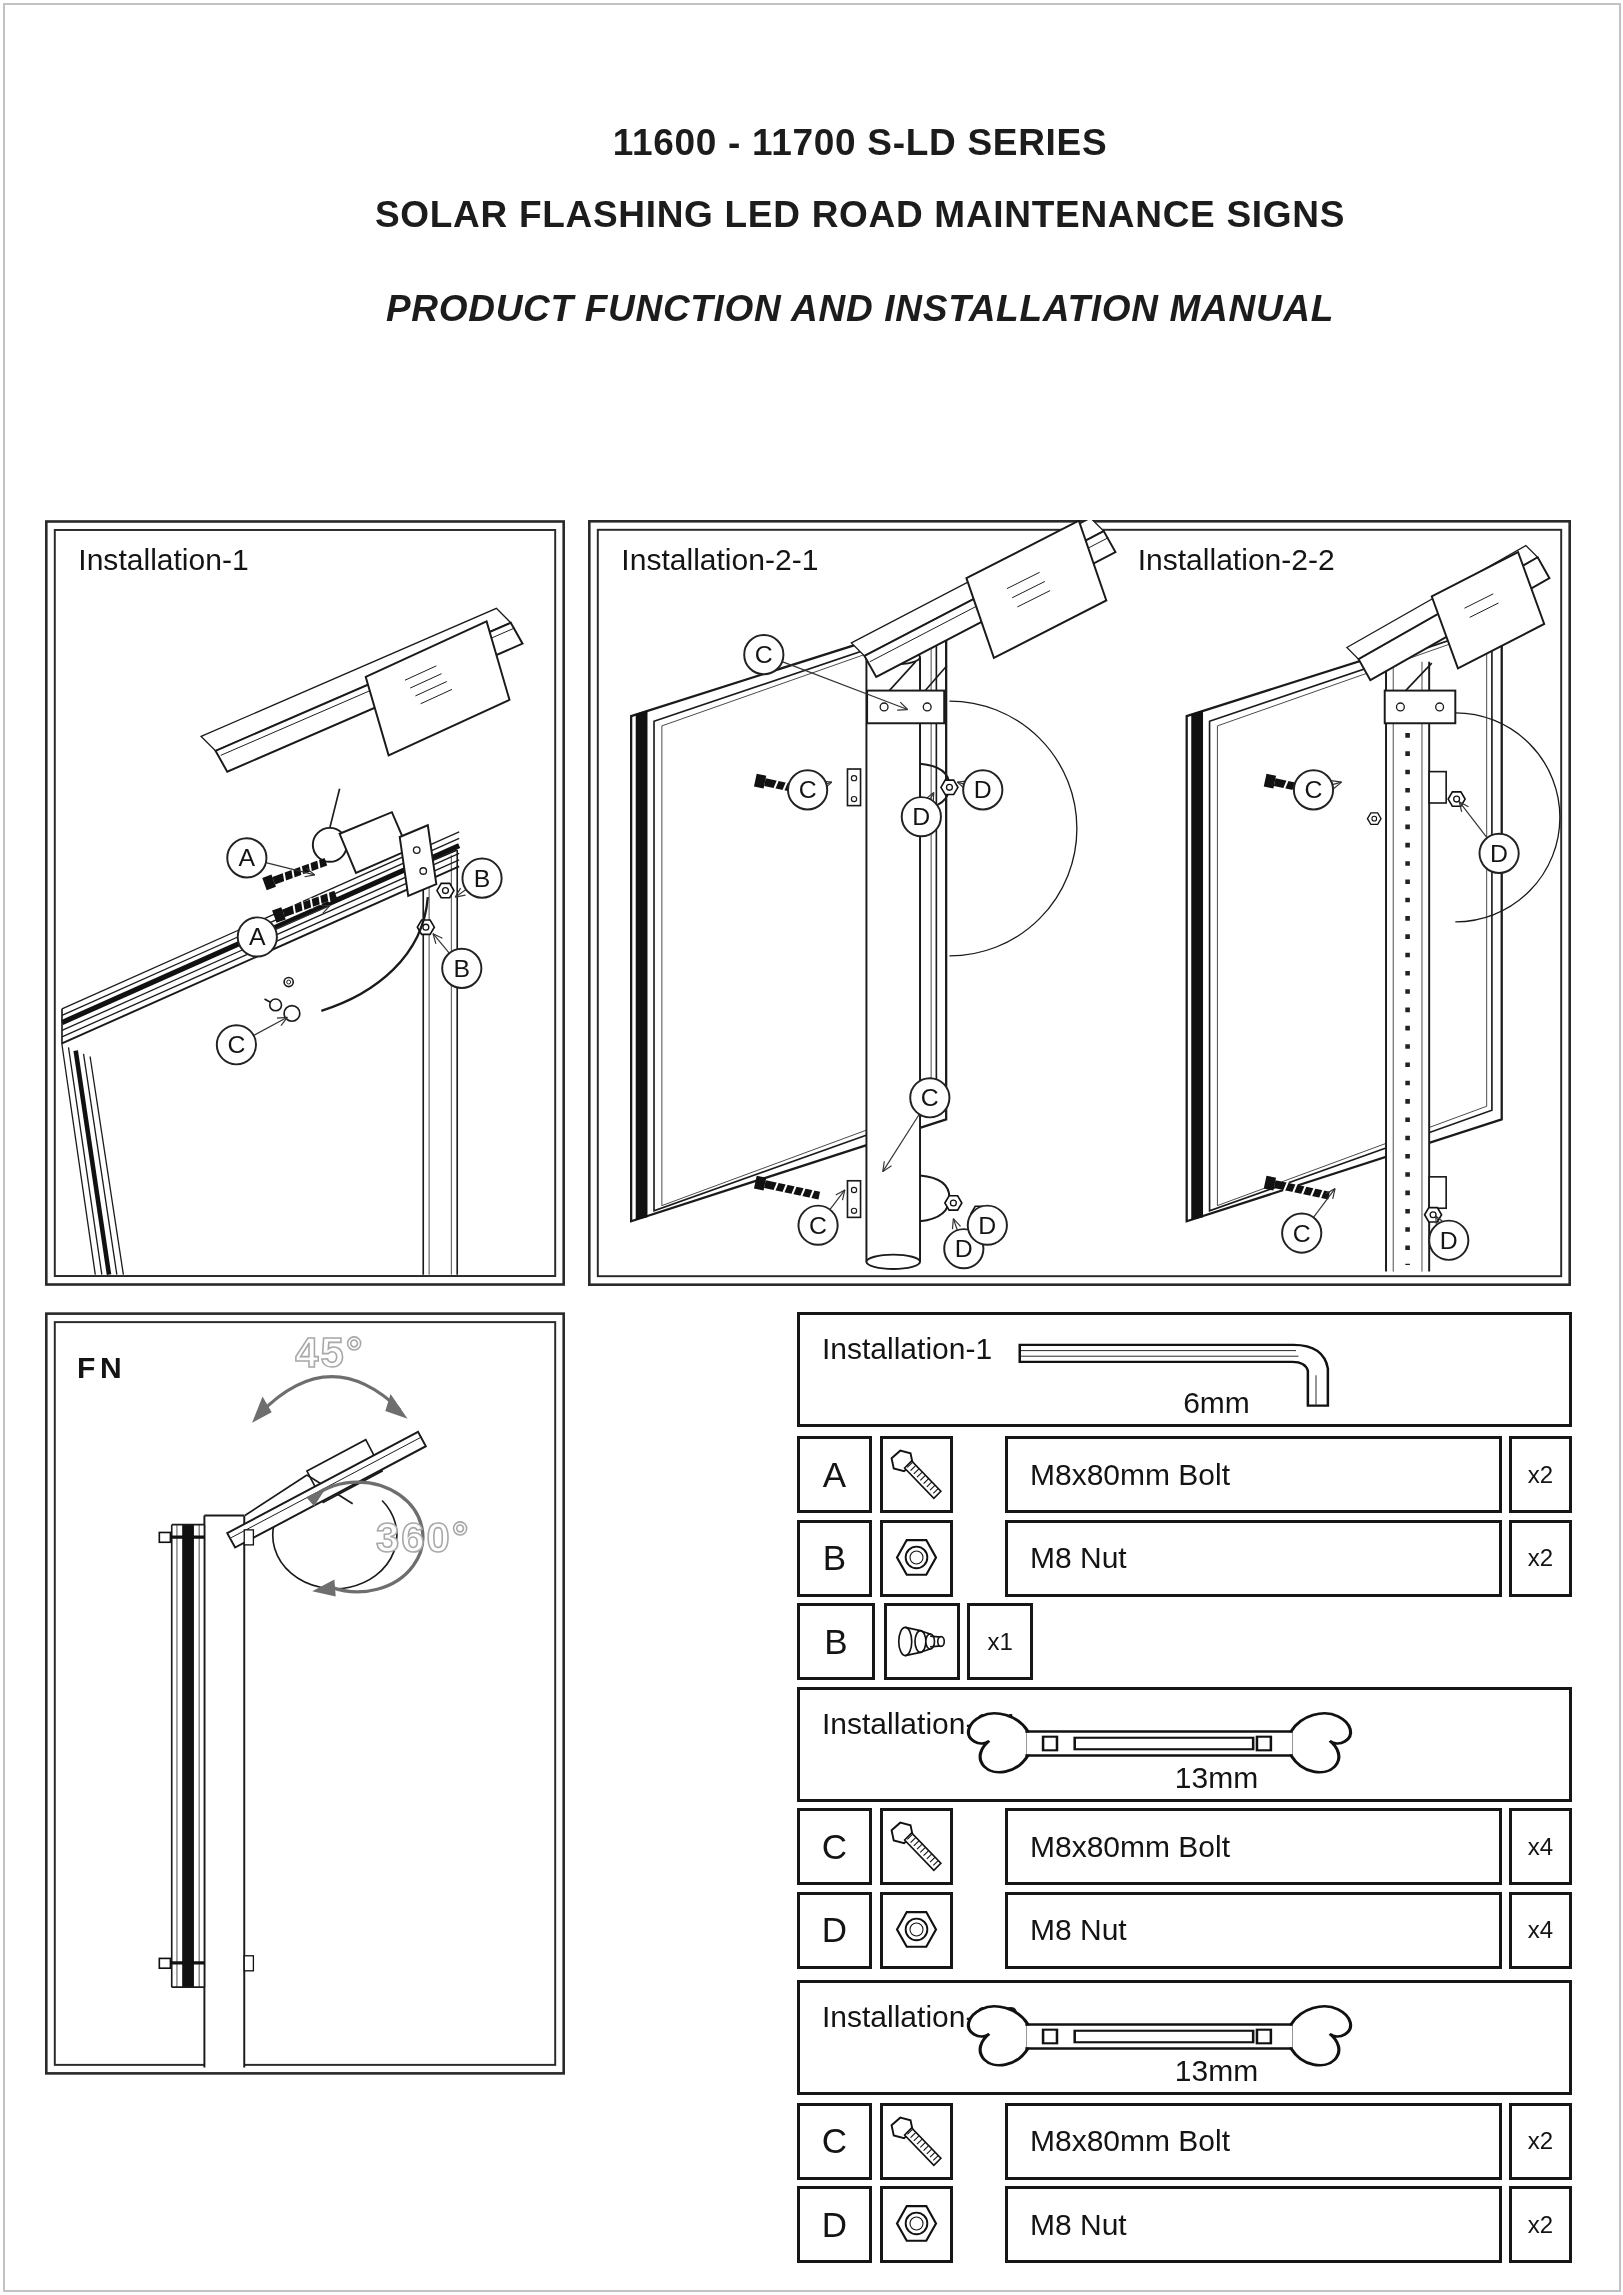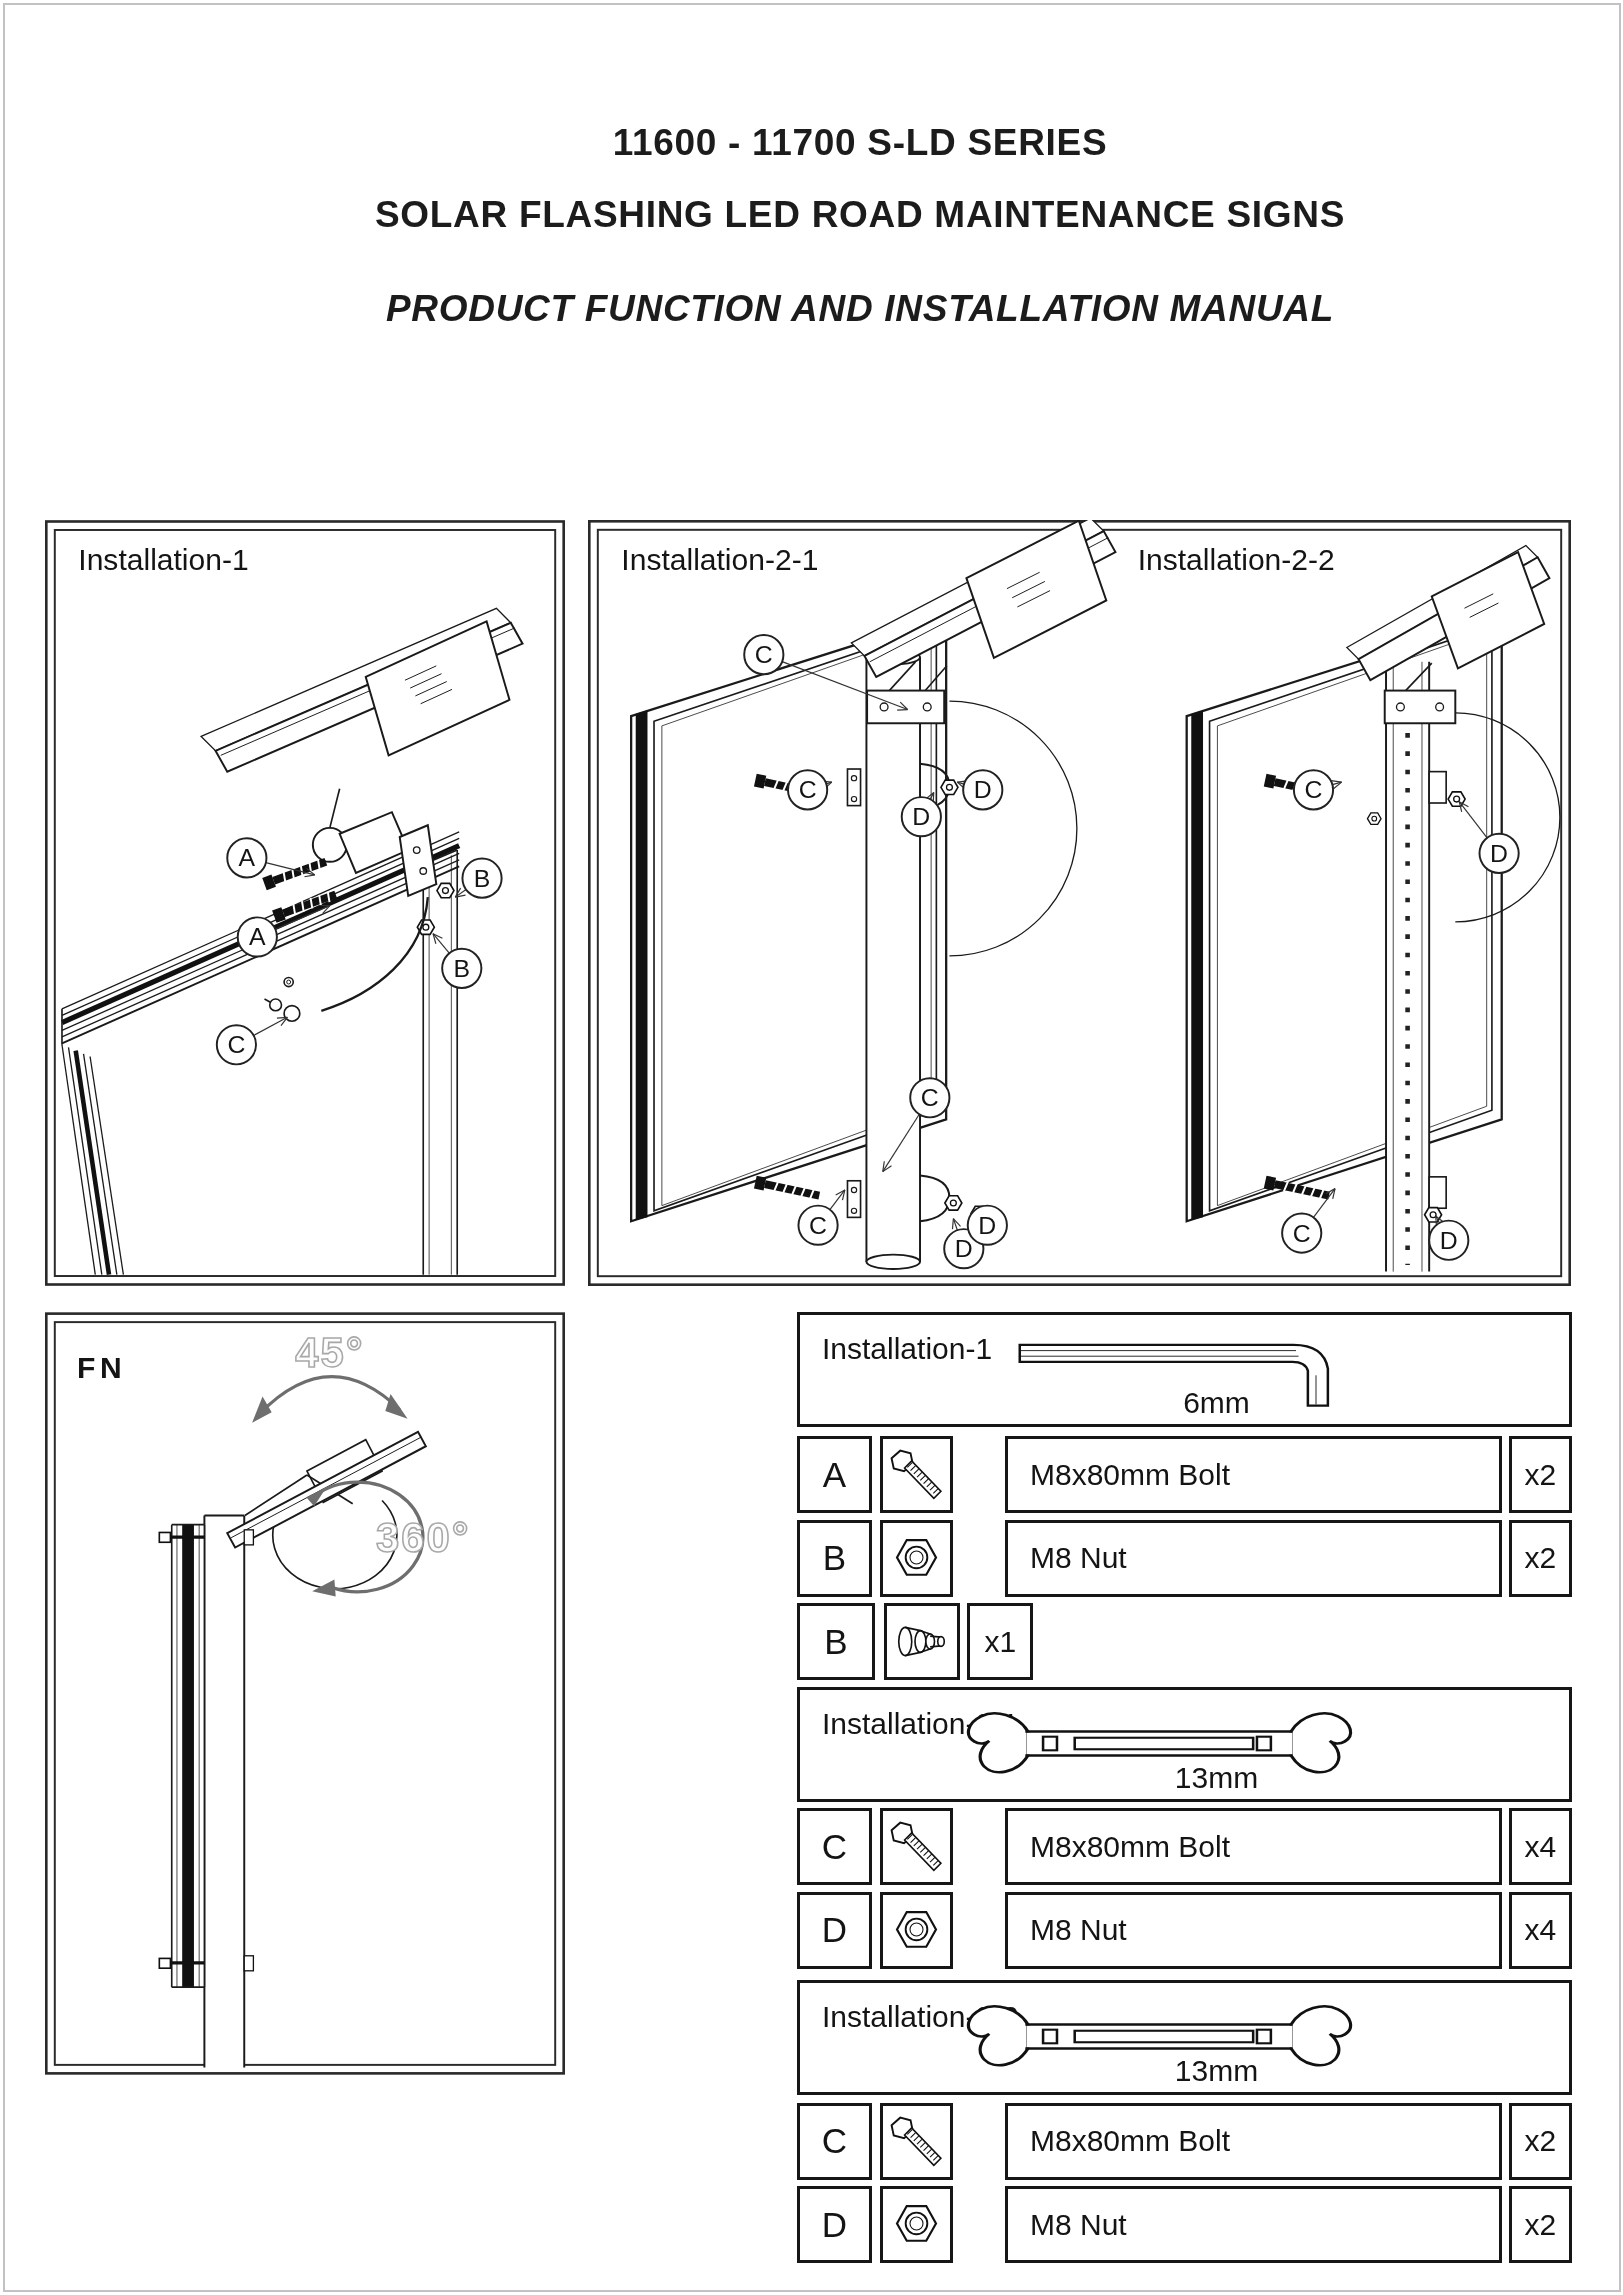--- a/index.html
+++ b/index.html
@@ -21,21 +21,21 @@
   .tbl-header.mt17{margin-top:4.6px;}
   .tbl-header-title{position:absolute;left:22px;top:17px;font-size:30px;color:#141414;}
   .tool-svg{position:absolute;}
   .tool-size{position:absolute;bottom:3.9px;left:0;width:100%;text-align:center;font-size:30px;color:#141414;padding-left:32px;}
   .tbl-row{display:flex;width:775px;height:77px;margin-bottom:6.5px;}
   .tbl-row:last-child{margin-bottom:0;}
   .cell{box-sizing:border-box;border:3.3px solid #161616;background:#fff;display:flex;align-items:center;justify-content:center;height:77px;}
   .cell.letter{width:78px;margin-right:8.5px;font-size:35px;}
   .cell.iconc{width:76px;margin-right:7.8px;}
   .cell.desc{width:519px;margin-right:6.5px;justify-content:flex-start;padding-left:22px;font-size:30px;margin-left:44px;}
-  .cell.qty{width:66px;font-size:30px;}
+  .cell.qty{width:66px;font-size:24px;}
   .hidden-defs{position:absolute;width:0;height:0;overflow:hidden;}
 </style>
 </head>
 <body>
 
 <div class="page-border"></div>
 
 <div class="titles">
   <div class="t-line" style="top:122px;">11600 - 11700 S-LD SERIES</div>
   <div class="t-line" style="top:194px;">SOLAR FLASHING LED ROAD MAINTENANCE SIGNS</div>

